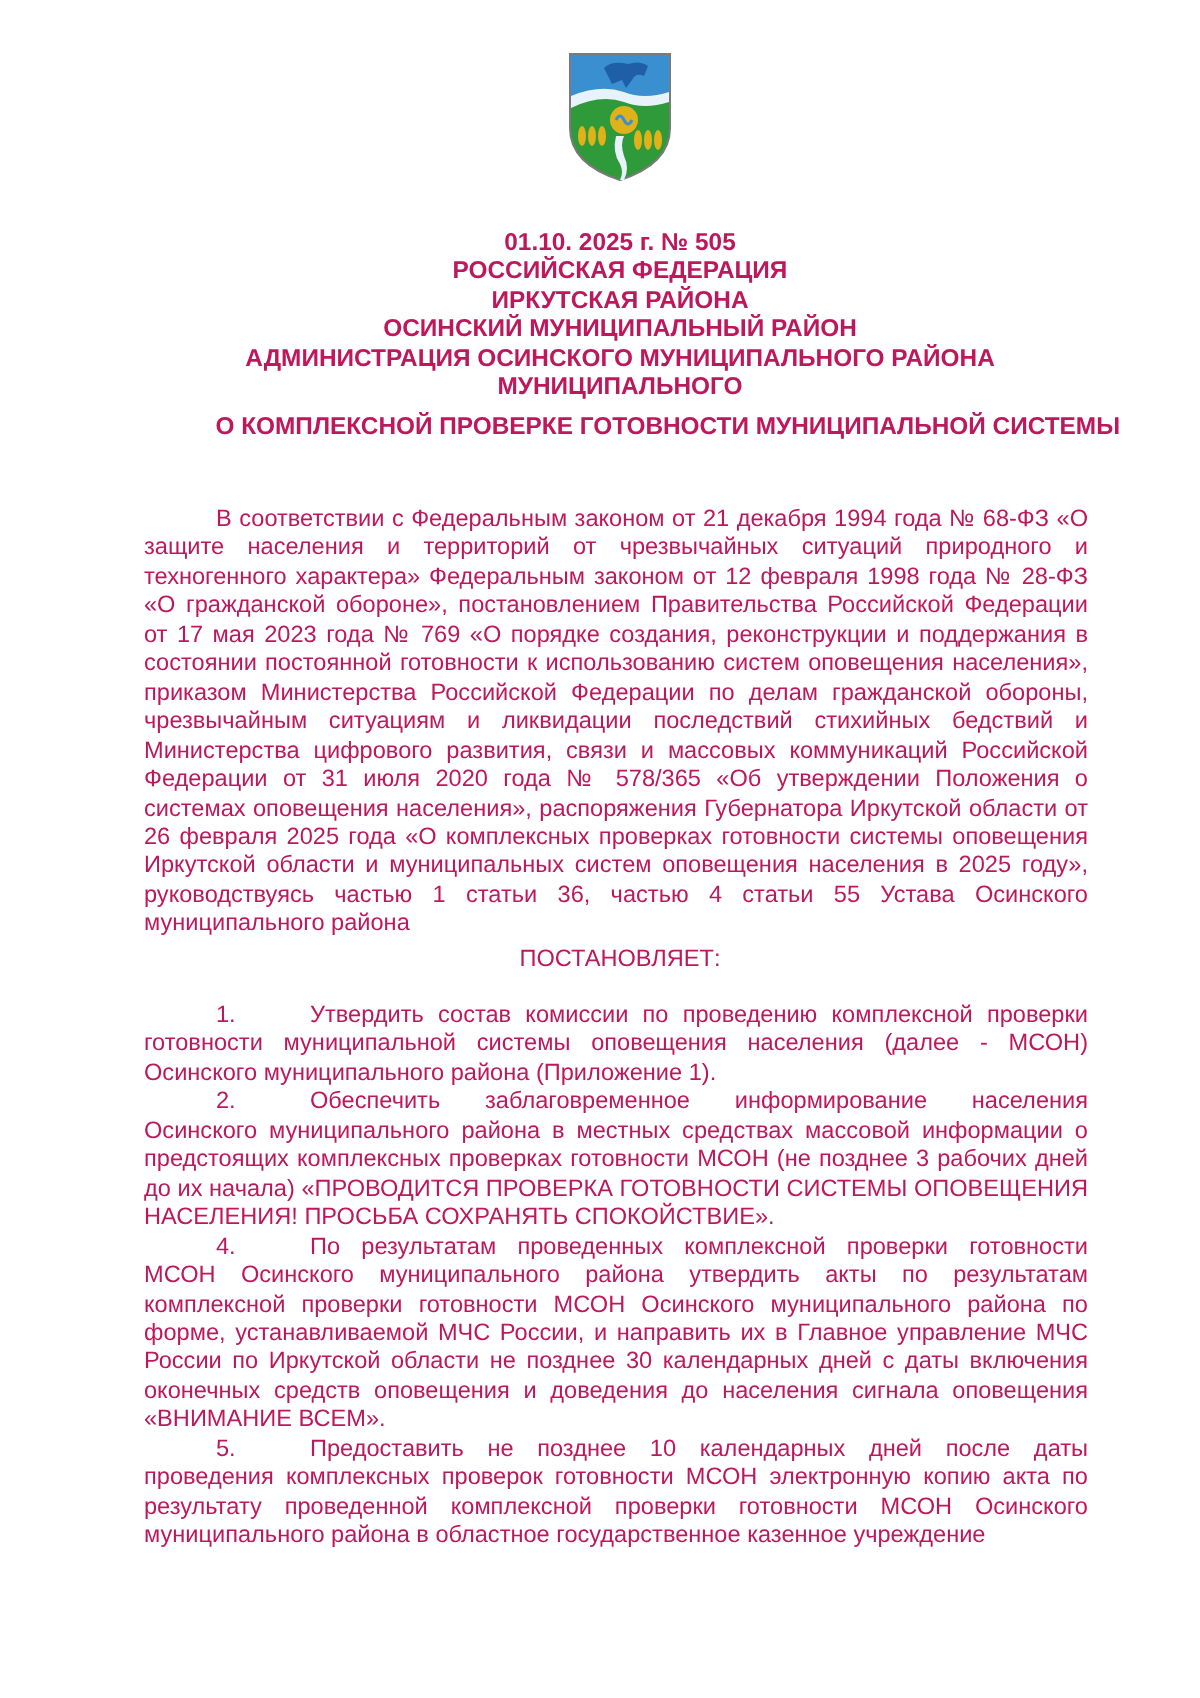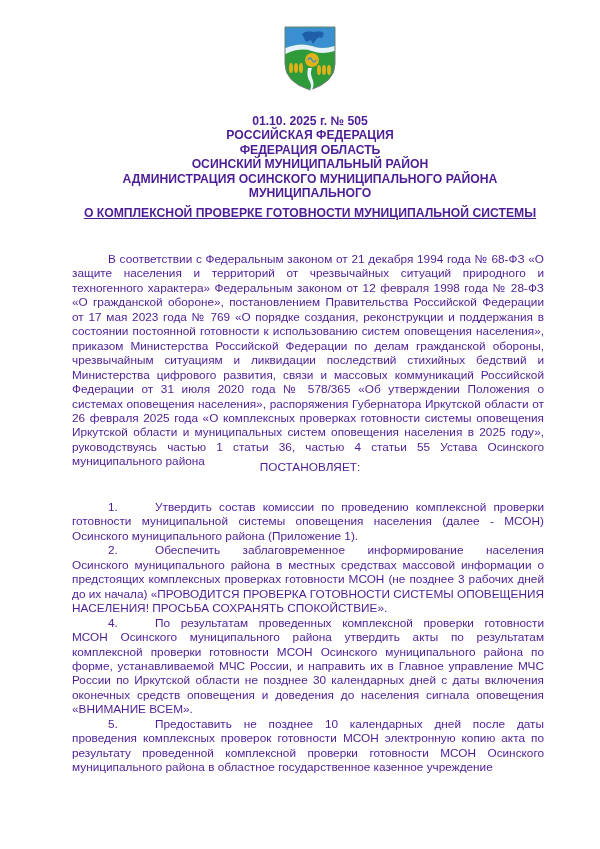--- a/index.html
+++ b/index.html
@@ -1,37 +1,37 @@
 <!DOCTYPE html>
 <html><head>
   <meta charset="utf-8">
   <style>
     html, body { margin: 0; padding: 0; background: #ffffff; }
     body { width: 600px; height: 849px; overflow: hidden; position: relative; }
     .page {
       position: absolute; left: 0; top: 0; width: 600px; height: 763px;
-      background: #ffffff; color: #4c1d95;
+      background: #ffffff; color: #be185d;
       font-family: "Liberation Sans", "DejaVu Sans", sans-serif;
     }
     .emblem { position: absolute; left: 282px; top: 24px; width: 56px; height: 68px; }
     .header {
       position: absolute; left: 60px; width: 500px; top: 114px;
       text-align: center; font-weight: bold; font-size: 12.2px; line-height: 14.4px;
     }
     .title {
       position: absolute; left: 60px; width: 500px; top: 206px;
-      text-align: center; font-weight: bold; font-size: 12.2px; line-height: 14.4px; text-decoration: underline;
+      text-align: right; font-weight: bold; font-size: 12.2px; line-height: 14.4px;
     }
     .body-text {
       position: absolute; left: 72px; width: 472px;
       font-size: 11.8px; line-height: 14.45px; text-align: justify;
     }
     .preamble { top: 252px; text-indent: 36px; }
     .resolves {
-      position: absolute; left: 60px; width: 500px; top: 460px;
+      position: absolute; left: 60px; width: 500px; top: 472px;
       text-align: center; font-size: 11.8px; line-height: 14.4px;
     }
     .items { top: 500px; }
     .item { text-indent: 36px; margin: 0; }
     .item .num { display: inline-block; width: 47px; text-indent: 0; }
     p { margin: 0; }
   </style>
 </head>
 <body>
 
@@ -51,21 +51,21 @@
       <ellipse cx="19" cy="44" rx="2" ry="5"></ellipse>
       <ellipse cx="37" cy="46" rx="2" ry="5"></ellipse>
       <ellipse cx="42" cy="46" rx="2" ry="5"></ellipse>
       <ellipse cx="47" cy="46" rx="2" ry="5"></ellipse>
     </g>
   </svg>
 
   <div class="header">
     <p>01.10. 2025 г. № 505</p>
     <p>РОССИЙСКАЯ ФЕДЕРАЦИЯ</p>
-    <p>ФЕДЕРАЦИЯ ОБЛАСТЬ</p>
+    <p>ИРКУТСКАЯ РАЙОНА</p>
     <p>ОСИНСКИЙ МУНИЦИПАЛЬНЫЙ РАЙОН</p>
     <p>АДМИНИСТРАЦИЯ ОСИНСКОГО МУНИЦИПАЛЬНОГО РАЙОНА</p>
     <p>МУНИЦИПАЛЬНОГО</p>
   </div>
 
   <div class="title">
     <p>О КОМПЛЕКСНОЙ ПРОВЕРКЕ ГОТОВНОСТИ МУНИЦИПАЛЬНОЙ СИСТЕМЫ</p>
   </div>
 
   <p class="body-text preamble">В соответствии с Федеральным законом от 21 декабря 1994 года № 68-ФЗ «О защите населения и территорий от чрезвычайных ситуаций природного и техногенного характера» Федеральным законом от 12 февраля 1998 года № 28-ФЗ «О гражданской обороне», постановлением Правительства Российской Федерации от 17 мая 2023 года № 769 «О порядке создания, реконструкции и поддержания в состоянии постоянной готовности к использованию систем оповещения населения», приказом Министерства Российской Федерации по делам гражданской обороны, чрезвычайным ситуациям и ликвидации последствий стихийных бедствий и Министерства цифрового развития, связи и массовых коммуникаций Российской Федерации от 31 июля 2020 года № 578/365 «Об утверждении Положения о системах оповещения населения», распоряжения Губернатора Иркутской области от 26 февраля 2025 года «О комплексных проверках готовности системы оповещения Иркутской области и муниципальных систем оповещения населения в 2025 году», руководствуясь частью 1 статьи 36, частью 4 статьи 55 Устава Осинского муниципального района</p>

